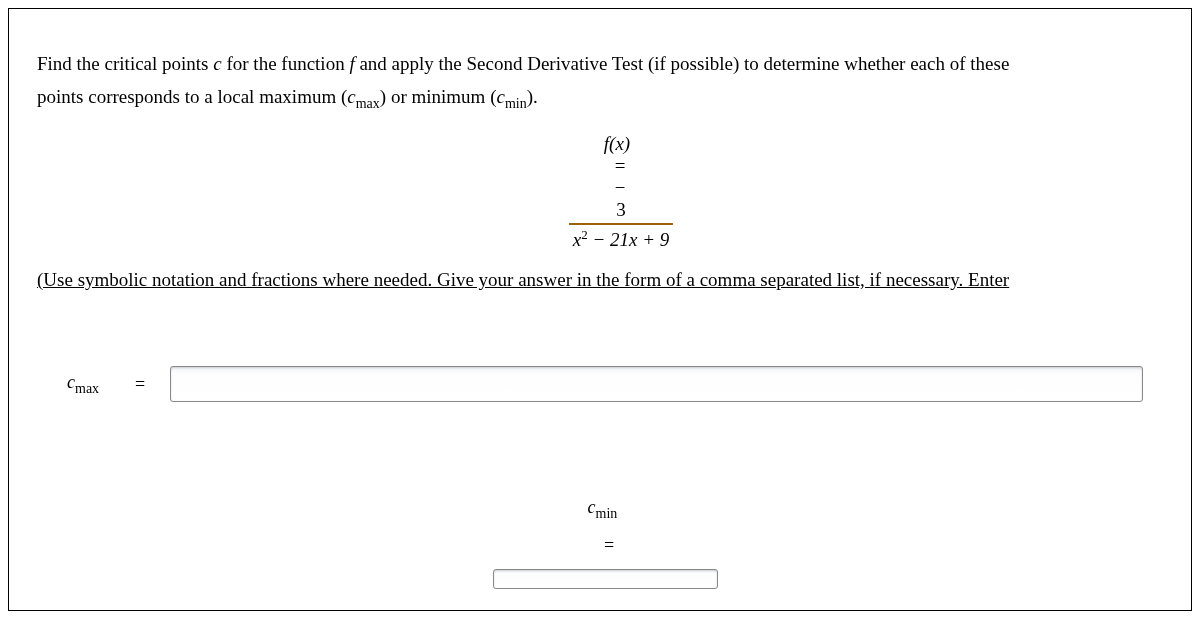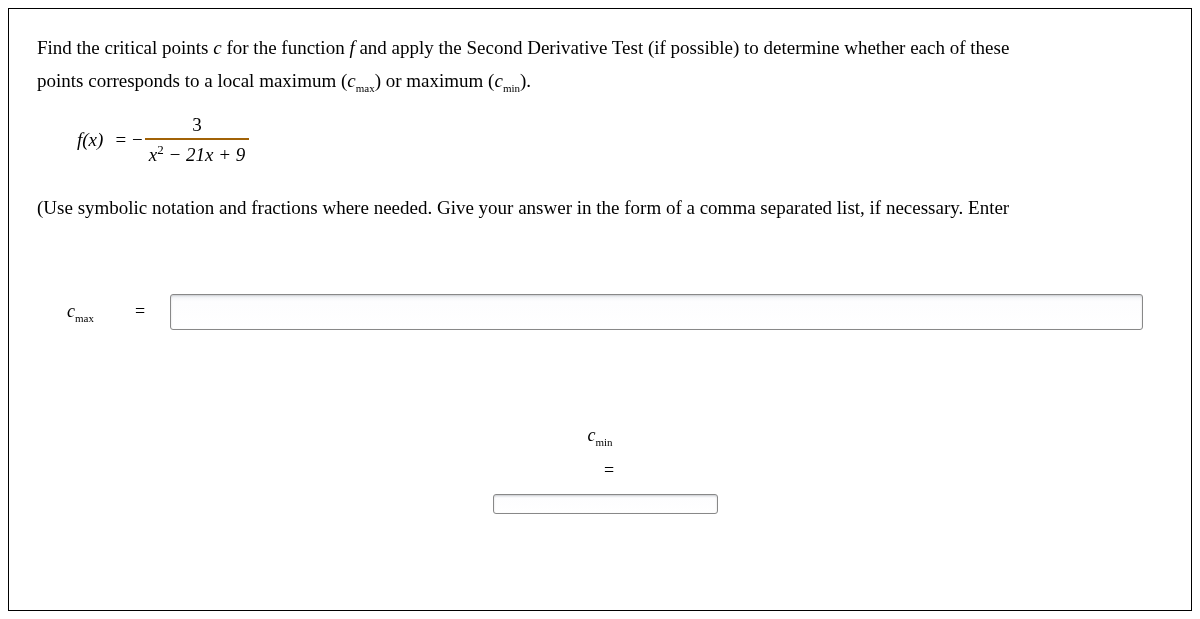--- a/index.html
+++ b/index.html
@@ -11,32 +11,33 @@
       font-family: "Times New Roman", Times, serif;
       font-size: 19px;
       background: #fff;
       color: #000;
       width: 1200px;
       height: 619px;
     }
     .container {
       border: 1px solid #000;
       margin: 8px;
-      padding: 22px 28px 30px 28px;
+      padding: 38px 28px 30px 28px;
       height: calc(619px - 16px);
     }
     .question-text {
       line-height: 1.75;
       margin-bottom: 16px;
     }
     .formula-row {
-      margin: 16px 0 24px 40px;
+      margin: 16px 0 12px 40px;
       display: flex;
       align-items: center;
       font-size: 19px;
+      flex-direction: column;
     }
     .fx {
       font-style: italic;
       margin-right: 6px;
     }
     .eq {
       margin: 0 6px;
     }
     .fraction {
       display: inline-flex;
@@ -50,40 +51,41 @@
       text-align: center;
     }
     .fraction .den {
       border-top: 2px solid #a16207;
       padding: 2px 4px 0 4px;
       text-align: center;
     }
     .instruction-text {
       line-height: 1.75;
       margin-bottom: 10px;
+      text-decoration: underline;
     }
     .answer-row {
       display: flex;
       align-items: center;
       margin-top: 70px;
       margin-left: 30px;
       gap: 13px;
     }
     .answer-row + .answer-row {
       margin-top: 95px;
       flex-direction: column;
     }
     .answer-label {
       font-style: italic;
       font-size: 18px;
       margin-right: 10px;
       min-width: 45px;
     }
     .sub {
-      font-size: 11px;
+      font-size: 14px;
       vertical-align: sub;
       font-style: normal;
     }
     .eq-sign {
       margin: 0 12px 0 0;
       font-size: 18px;
     }
     .answer-input {
       flex: 1;
       height: 36px;
@@ -104,21 +106,21 @@
     }
   </style>
 </head>
 <body>
 
 <div class="container">
 
   <div class="question-text">
     <span>Find the critical points </span><span class="ital-var">c</span><span> for the function </span><span class="ital-var">f</span><span> and apply the Second Derivative Test (if possible) to determine whether each of these</span>
     <br>
-    <span>points corresponds to a local maximum (</span><span class="ital-var">c</span><span class="sub">max</span><span>) or maximum (</span><span class="ital-var">c</span><span class="sub">min</span><span>).</span>
+    <span>points corresponds to a local maximum (</span><span class="ital-var">c</span><span class="sub">max</span><span>) or minimum (</span><span class="ital-var">c</span><span class="sub">min</span><span>).</span>
   </div>
 
   <div class="formula-row">
     <span class="fx">f(x)</span>
     <span class="eq">=</span>
     <span> −</span>
     <span class="fraction">
       <span class="num">3</span>
       <span class="den">
         <span class="ital-var">x</span><span class="sup">2</span><span class="ital-var"> − 21x + 9</span>

